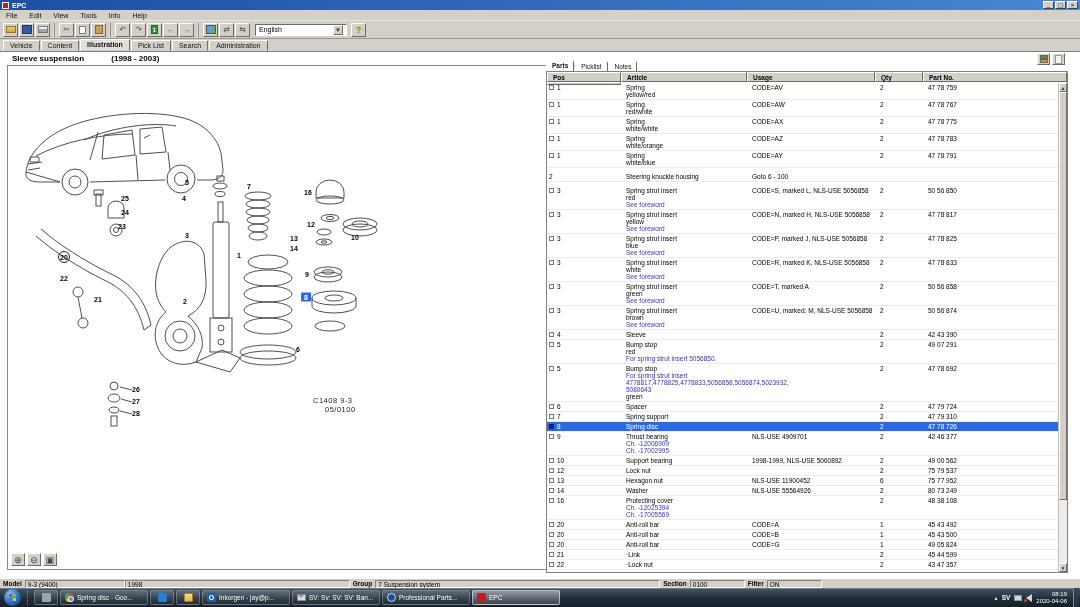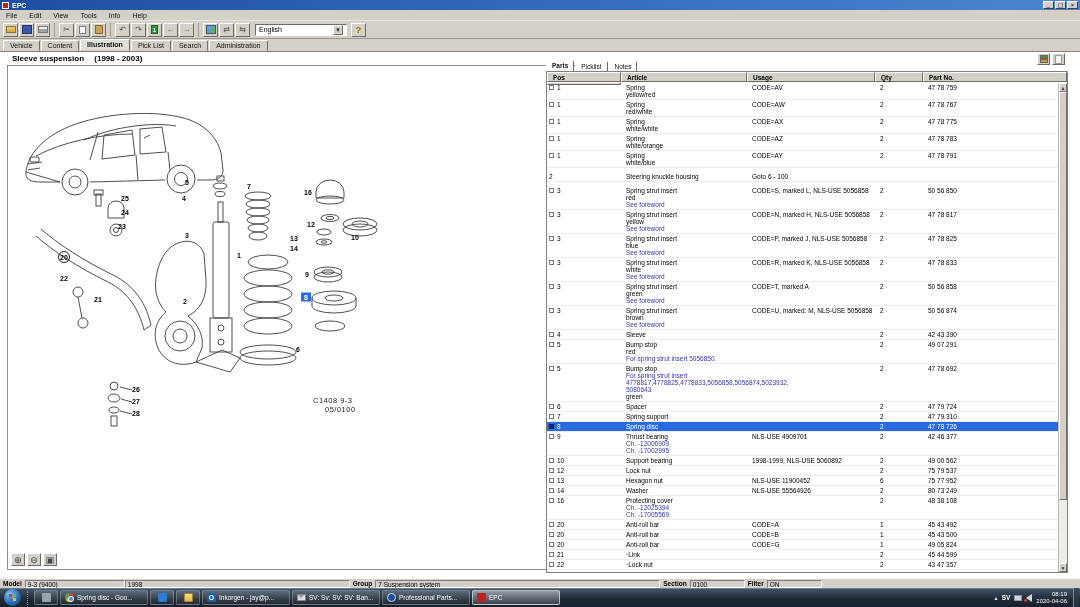--- a/index.html
+++ b/index.html
@@ -33,21 +33,21 @@
   .g-help{color:#8a7a10;font-weight:bold;font-size:9px;}
 
   
   .tabbar{position:absolute;top:39px;left:0;right:0;height:12px;background:#d4d0c8;display:flex;align-items:flex-end;padding-left:3px;}
   .mtab{font-size:7px;padding:1px 6px;border:1px solid;border-color:#fff #6d6b65 #d4d0c8 #fff;background:#d4d0c8;margin-right:1px;border-radius:2px 2px 0 0;color:#111;}
   .mtab.active{font-weight:bold;background:#e2dfd8;padding-bottom:2px;}
 
   
   .workspace{position:absolute;top:51px;left:0;right:0;bottom:29px;background:#fff;border-top:1px solid #808080;}
   .illus-title{position:absolute;top:2px;left:12px;font-size:8px;font-weight:bold;color:#000;}
-  .illus-title .yrs{font-weight:bold;margin-left:8px;}
+  .illus-title .yrs{font-weight:bold;margin-left:25px;}
   .illus-box{position:absolute;top:13px;left:7px;width:581px;height:505px;border:1px solid #8a8a8a;background:#fff;}
   .illus-box svg{position:absolute;top:0;left:0;}
   .callout{position:absolute;font-size:7px;font-weight:600;color:#000;transform:translate(-50%,-50%);}
   .callout.sel{background:var(--selection);color:#fff;padding:1px 3px;font-weight:bold;}
   .callout.circ{border:1px solid #222;border-radius:50%;width:12px;height:12px;line-height:11px;text-align:center;}
   .caption{position:absolute;font-size:7.5px;color:#222;letter-spacing:.5px;}
   .caption div:last-child{padding-left:12px;}
   .zoomctl{position:absolute;left:3px;bottom:3px;display:flex;}
   .zbtn{width:14px;height:13px;background:#d4d0c8;border:1px solid;border-color:#fff #6d6b65 #6d6b65 #fff;margin-right:2px;display:flex;align-items:center;justify-content:center;font-size:9px;color:#444;}
 

